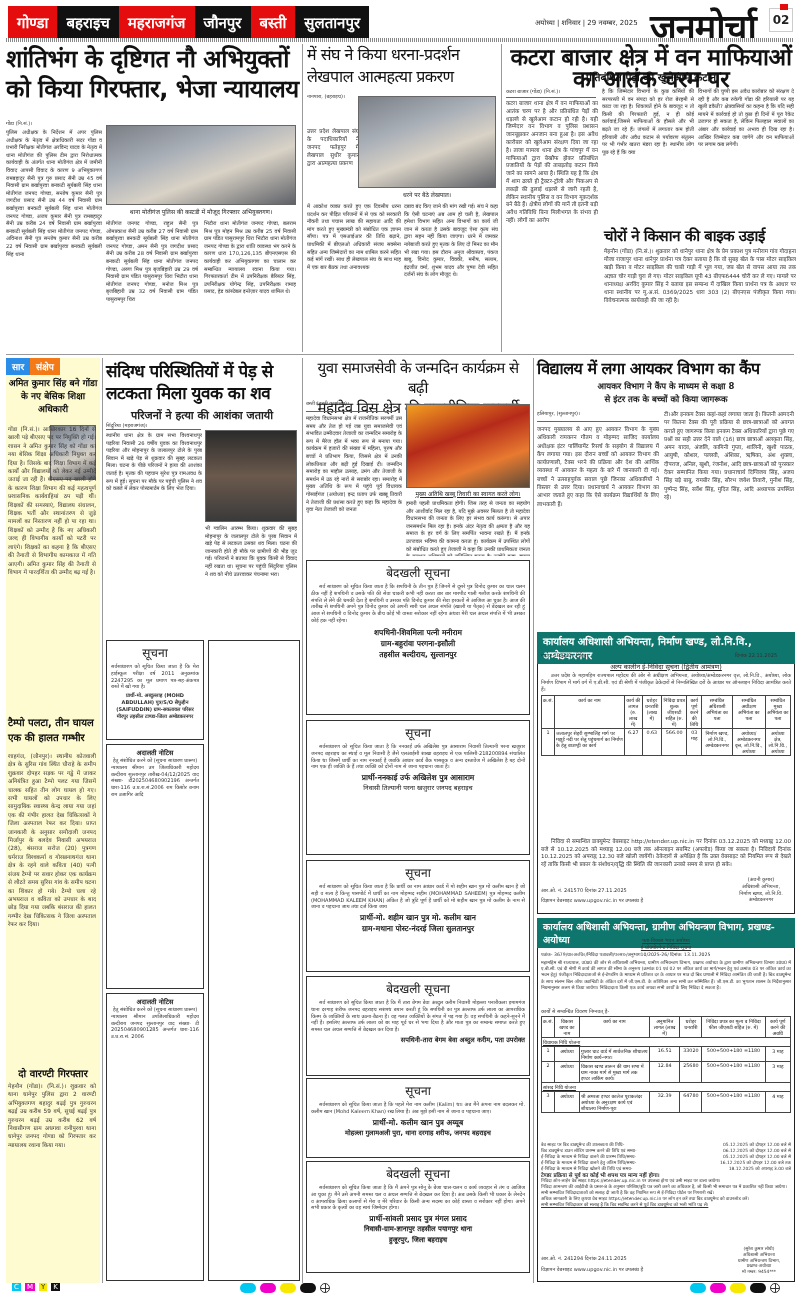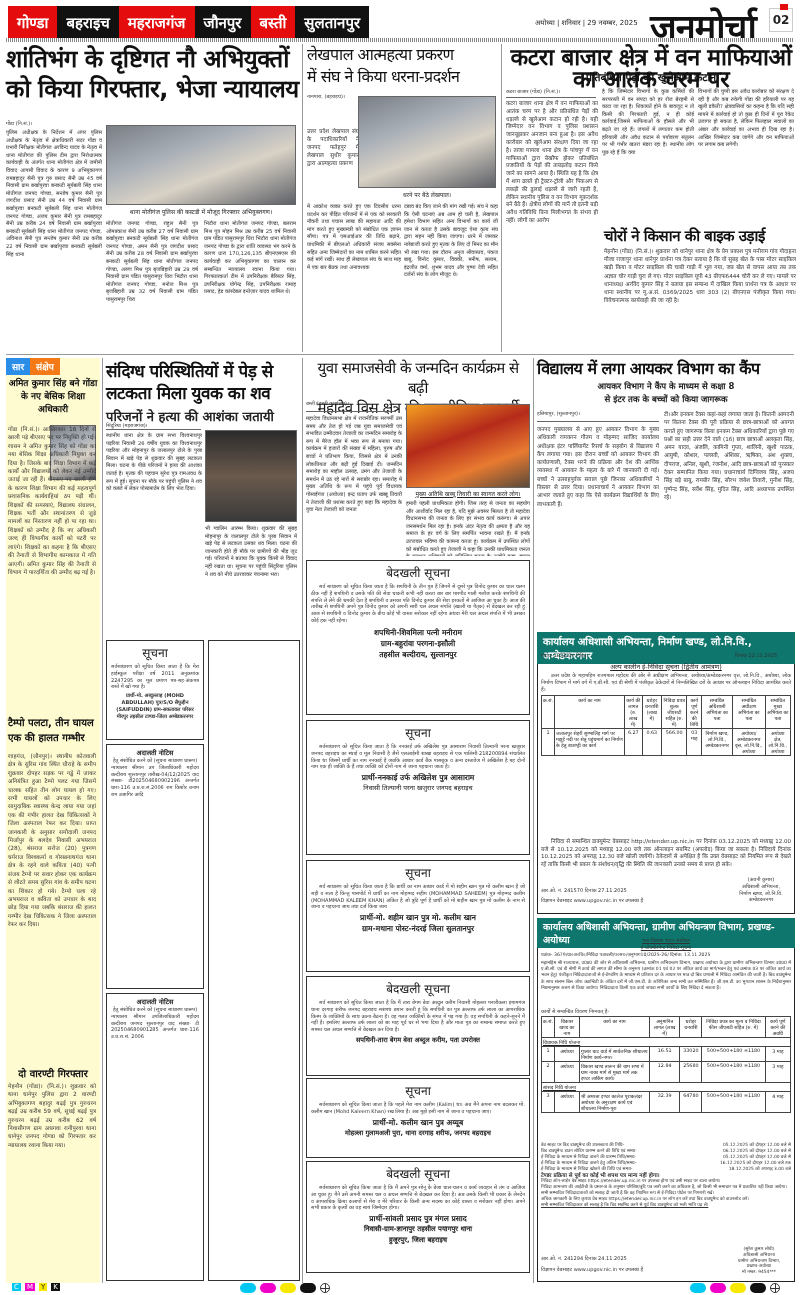--- a/index.html
+++ b/index.html
@@ -63,22 +63,22 @@
 <div class="abs small" style="left:6px;top:120px;">गोंडा (नि.सं.)।</div>
 <div class="abs txt" style="left:6px;top:129px;width:96px;height:225px;overflow:hidden;">पुलिस अधीक्षक के निर्देशन में अपर पुलिस अधीक्षक के नेतृत्व में क्षेत्राधिकारी सदर गोंडा व प्रभारी निरीक्षक मोतीगंज अरविन्द यादव के नेतृत्व में थाना मोतीगंज की पुलिस टीम द्वारा निरोधात्मक कार्यवाही के अंतर्गत थाना मोतीगंज क्षेत्र में जमीनी विवाद आपसी विवाद के कारण 9 अभियुक्तगण रामबहादुर सैनी पुत्र गुरु प्रसाद सैनी उम्र 45 वर्ष निवासी ग्राम बर्खापुरवा बनकटी सूर्यबली सिंह थाना मोतीगंज जनपद गोण्डा, सन्तोष कुमार सैनी पुत्र जगदीश प्रसाद सैनी उम्र 44 वर्ष निवासी ग्राम बर्खापुरवा बनकटी सूर्यबली सिंह थाना मोतीगंज जनपद गोण्डा, अजय कुमार सैनी पुत्र रामबहादुर सैनी उम्र करीब 24 वर्ष निवासी ग्राम बर्खापुरवा बनकटी सूर्यबली सिंह थाना मोतीगंज जनपद गोण्डा, अविनाश सैनी पुत्र सन्तोष कुमार सैनी उम्र करीब 22 वर्ष निवासी ग्राम बर्खापुरवा बनकटी सूर्यबली सिंह थाना</div>
 <div class="abs photo" style="left:106px;top:125px;width:190px;height:80px;"></div>
 <div class="abs caption" style="left:106px;top:208px;width:190px;">थाना मोतीगंज पुलिस की कस्टडी में मौजूद गिरफ्तार अभियुक्तगण।</div>
 <div class="abs txt" style="left:106px;top:220px;width:92px;height:132px;overflow:hidden;">मोतीगंज जनपद गोण्डा, राहुल सैनी पुत्र ओमप्रकाश सैनी उम्र करीब 27 वर्ष निवासी ग्राम बर्खापुरवा बनकटी सूर्यबली सिंह थाना मोतीगंज जनपद गोण्डा, अमन सैनी पुत्र जगदीश प्रसाद सैनी उम्र करीब 28 वर्ष निवासी ग्राम बर्खापुरवा बनकटी सूर्यबली सिंह थाना मोतीगंज जनपद गोण्डा, अरुण मिश्र पुत्र बृजबिहारी उम्र 29 वर्ष निवासी ग्राम पंडित पासुरामपुर थिरा भिटौरा थाना मोतीगंज जनपद गोण्डा, मनोज मिश्र पुत्र बृजबिहारी उम्र 32 वर्ष निवासी ग्राम पंडित पासुरामपुर थिरा</div>
 <div class="abs txt" style="left:204px;top:220px;width:92px;height:132px;overflow:hidden;">भिटौरा थाना मोतीगंज जनपद गोण्डा, बलराम मिश्र पुत्र मोहन मिश्र उम्र करीब 25 वर्ष निवासी ग्राम पंडित पासुरामपुर थिरा भिटौरा थाना मोतीगंज जनपद गोण्डा के द्वारा शांति व्यवस्था भंग करने के कारण धारा 170,126,135 बीएनएसएस की कार्यवाही कर अभियुक्तगण का चालान कर सम्बन्धित न्यायालय रवाना किया गया। गिरफ्तारकर्ता टीम में उपनिरीक्षक बैरिस्टर सिंह, उपनिरीक्षक योगेन्द्र सिंह, उपनिरीक्षक रामाह प्रसाद, हेड कांस्टेबल इन्तेज़ार यादव शामिल थे।</div>
 
 <div class="abs col-rule" style="left:302px;top:44px;height:308px;"></div>
 
 <div class="abs h1" style="left:307px;top:44px;width:190px;font-size:16px;line-height:22px;font-weight:normal;">
+  <div>में संघ ने किया धरना-प्रदर्शन</div>
   <div>लेखपाल आत्महत्या प्रकरण</div>
-  <div>में संघ ने किया धरना-प्रदर्शन</div>
 </div>
 <div class="abs small" style="left:307px;top:93px;width:50px;">नानपारा, (बहराइच)।</div>
 <div class="abs txt" style="left:307px;top:127px;width:52px;height:75px;overflow:hidden;font-size:5.6px;line-height:8px;">उत्तर प्रदेश लेखपाल संघ के पदाधिकारियों ने जनपद फतेहपुर में लेखपाल सुधीर कुमार द्वारा आत्महत्या प्रकरण</div>
 <div class="abs photo" style="left:358px;top:96px;width:138px;height:92px;"></div>
 <div class="abs caption" style="left:358px;top:191px;width:138px;">धरने पर बैठे लेखपाल।</div>
 <div class="abs txt" style="left:307px;top:203px;width:94px;height:148px;overflow:hidden;">में आक्रोश व्यक्त करते हुए एक दिवसीय धरना प्रदर्शन कर पीड़ित परिजनों में से एक को सरकारी नौकरी तथा पचास लाख की सहायता आदि की मांग करते हुए मुख्यमंत्री को संबोधित एक ज्ञापन सौंपा। पत्र में एसआईआर की तिथि बढ़ाने, प्राथमिकी में बीएलओ अधिकारी संजय सक्सेना सहित अन्य जिम्मेदारों का नाम शामिल करने सहित कई मांगें रखीं। साथ ही लेखपाल संघ के साथ माह में एक बार बैठक तथा अनावश्यक</div>
 <div class="abs txt" style="left:404px;top:203px;width:94px;height:148px;overflow:hidden;">दबाव बंद किए जाने की मांग रखी गई। संघ ने कहा कि ऐसी घटनाएं अब आम हो चली है, लेखपाल हमेशा विभाग सहित अन्य विभागों का कार्य जी जान से करता है उसके बावजूद ऐसा कृत्य संघ द्वारा सहन नहीं किया जाएगा। धरने में जमकर नारेबाजी करते हुए मृतक के लिए दो मिनट का मौन भी रखा गया। इस दौरान अनुज श्रीवास्तव, पंकज बाबू, विनोद कुमार, विक्की, मनीष, सलाम, इंद्रजीत वर्मा, शुभम यादव और पुष्पा देवी सहित दर्जनों संघ के लोग मौजूद थे।</div>
 
 <div class="abs col-rule" style="left:501px;top:44px;height:308px;"></div>
 
@@ -106,21 +106,21 @@
 <div class="abs txt" style="left:8px;top:752px;width:88px;height:265px;overflow:hidden;font-size:5.8px;line-height:8.4px;">शाहगंज, (जौनपुर)। स्थानीय कोतवाली क्षेत्र के सुरिस गांव स्थित चौराहे के समीप शुक्रवार दोपहर सड़क पर गड्ढे में जाकर अनियंत्रित हुआ टैम्पो पलट गया जिसमें चालक सहित तीन लोग घायल हो गए। सभी घायलों को उपचार के लिए सामुदायिक स्वास्थ्य केन्द्र लाया गया जहां एक की गंभीर हालत देख चिकित्सकों ने जिला अस्पताल रेफर कर दिया। प्राप्त जानकारी के अनुसार समौदाली जनपद मिर्जापुर के बलदेव निवासी अभयराज (28), बंसराज सरोज (20) पुत्रगण धर्मराज विश्वकर्मा व गोरखनाथगंज थाना क्षेत्र के रहने वाले कविता (40) पत्नी संजय टैम्पो पर सवार होकर एक कार्यक्रम से लौटते समय सुरिस गांव के समीप घटना का शिकार हो गये। टैम्पो चला रहे अभयराज व कविता को उपचार के बाद छोड़ दिया गया जबकि बंसराज की हालत गम्भीर देख चिकित्सक ने जिला अस्पताल रेफर कर दिया।</div>
 <div class="abs" style="left:8px;top:1066px;width:90px;text-align:center;font-size:10px;font-weight:bold;color:#111;">दो वारण्टी गिरफ्तार</div>
 <div class="abs txt" style="left:8px;top:1082px;width:88px;height:200px;overflow:hidden;font-size:5.8px;line-height:8.4px;">मेहनौन (गोंडा)। (नि.सं.)। शुक्रवार को थाना धानेपुर पुलिस द्वारा 2 वारण्टी अभियुक्तगण बहादुर बढ़ई पुत्र गुरुचरन बढ़ई उम्र करीब 59 वर्ष, सुधई बढ़ई पुत्र गुरुचरन बढ़ई उम्र करीब 62 वर्ष निवासीगण ग्राम अधगवा रानीपुरवा थाना धानेपुर जनपद गोण्डा को गिरफ्तार कर न्यायालय रवाना किया गया।</div>
 
 <div class="abs col-rule" style="left:102px;top:358px;height:925px;"></div>
 
 <div class="abs h1" style="left:106px;top:360px;width:192px;font-size:17px;line-height:22px;">
   <div>संदिग्ध परिस्थितियों में पेड़ से</div>
   <div>लटकता मिला युवक का शव</div>
 </div>
-<div class="abs" style="left:106px;top:407px;width:192px;font-size:13px;font-weight:bold;">परिजनों ने हत्या की आशंका जतायी</div>
+<div class="abs" style="left:106px;top:407px;width:192px;text-align:center;font-size:11px;font-weight:bold;">परिजनों ने हत्या की आशंका जतायी</div>
 <div class="abs small" style="left:106px;top:422px;width:95px;border-bottom:1px solid #666;">सिंदुरिया (महराजगंज)।</div>
 <div class="abs txt" style="left:106px;top:432px;width:96px;height:200px;overflow:hidden;">स्थानीय थाना क्षेत्र के ग्राम सभा विश्वनाथपुर पड़रिया निवासी 26 वर्षीय युवक का विश्वनाथपुर पड़रिया और मोहनापुर के जलालपुर टोले के पुरब सिवान में खड़े पेड़ से शुक्रवार की सुबह लटकता मिला। घटना के पीछे परिजनों ने हत्या की आशंका जताई है। मृतक की पहचान सुरेश पुत्र रामअवध के रूप में हुई। सूचना पर मौके पर पहुंची पुलिस ने शव को कब्जे में लेकर पोस्टमार्टम के लिए भेज दिया।</div>
 <div class="abs photo" style="left:205px;top:430px;width:92px;height:92px;background:linear-gradient(180deg,#2b2b2b,#6b5a4d 50%,#3a3a3a);"></div>
 <div class="abs txt" style="left:205px;top:525px;width:92px;height:107px;overflow:hidden;">भी ग्वालिन आरम्भ किया। शुक्रवार की सुबह मोहनापुर के जलालपुर टोले के पुरब सिवान में खड़े पेड़ से लटकता उसका शव मिला। घटना की जानकारी होते ही मौके पर ग्रामीणों की भीड़ जुट गई। परिजनों ने बताया कि युवक किसी से विवाद नहीं रखता था। सूचना पर पहुंची सिंदुरिया पुलिस ने शव को नीचे उतरवाकर पंचनामा भरा।</div>
 
 <div class="abs box" style="left:106px;top:640px;width:98px;height:100px;overflow:hidden;">
   <div class="box-title">सूचना</div>
   <div class="small" style="text-align:justify;">सर्वसाधारण को सूचित किया जाता है कि मेरा हाईस्कूल परीक्षा वर्ष 2011 अनुक्रमांक 2247295 का मूल प्रमाण पत्र-सह-अंकपत्र रास्ते में खो गया है।</div>
   <div class="small" style="text-align:center;font-weight:bold;margin-top:2px;">प्रार्थी-मो. अब्दुल्लाह (MOHD ABDULLAH) पुत्र/S/O सैफुद्दीन (SAIFUDDIN) ग्राम-सकतावल परिसर मीरपुर तहसील टाण्डा-जिला अम्बेडकरनगर</div>
 </div>
@@ -166,21 +166,21 @@
 </div>
 <div class="abs box" style="left:306px;top:860px;width:224px;height:112px;overflow:hidden;">
   <div class="box-title">सूचना</div>
   <div class="small" style="text-align:justify;text-indent:8px;">सर्व साधारण को सूचित किया जाता है कि प्रार्थी का नाम आधार कार्ड में मो शहीम खान पुत्र मो कलीम खान है जो सही व सत्य है किन्तु पासपोर्ट में प्रार्थी का नाम मोहम्मद सहीम (MOHAMMAD SAHEEM) पुत्र मोहम्मद कलीम (MOHAMMAD KALEEM KHAN) अंकित है जो त्रुटि पूर्ण है प्रार्थी को मो शहीम खान पुत्र मो कलीम के नाम से जाना व पहचाना जाय तथा दर्ज किया जाय</div>
   <div class="box-sign" style="margin-top:2px;">प्रार्थी-मो. शहीम खान पुत्र मो. कलीम खान</div>
   <div class="box-sign">ग्राम-मथाना पोस्ट-नंदरई जिला सुलतानपुर</div>
 </div>
 <div class="abs box" style="left:306px;top:976px;width:224px;height:100px;overflow:hidden;">
   <div class="box-title">बेदखली सूचना</div>
   <div class="small" style="text-align:justify;text-indent:8px;">सर्व साधारण को सूचित किया जाता है कि मैं तारा बेगम बेवा अब्दुल करीम निवासी मोहल्ला पनारीकला इमामगंज थाना दरगाह शरीफ जनपद बहराइच सशपथ बयान करती हूं कि सपथिनी का पुत्र अल्ताफ उर्फ लाला का आपराधिक किस्म के व्यक्तियों के साथ उठना-बैठना है। वह गलत व्यक्तियों के संगत में पड़ गया है। वह सपथिनी के कहने-सुनने में नहीं है। इसलिए अल्ताफ उर्फ लाला को छः माह पूर्व घर से भगा दिया है और माता पुत्र का सम्बन्ध समाप्त करते हुए समस्त चल अचल सम्पत्ति से बेदखल कर दिया है।</div>
-  <div class="box-sign" style="margin-top:2px;font-size:6.5px;">सपथिनी-तारा बेगम बेवा अब्दुल करीम, पता उपरोक्त</div>
+  <div class="box-sign" style="margin-top:2px;font-size:6.5px;text-align:right;">सपथिनी-तारा बेगम बेवा अब्दुल करीम, पता उपरोक्त</div>
 </div>
 <div class="abs box" style="left:306px;top:1078px;width:224px;height:80px;overflow:hidden;">
   <div class="box-title">सूचना</div>
   <div class="small" style="text-align:justify;text-indent:8px;">सर्वसाधारण को सूचित किया जाता है कि पहले मेरा नाम कलीम (Kalim) था। अब मैंने अपना नाम बदलकर मो. कलीम खान (Mohd Kaleem Khan) रख लिया है। अब मुझे इसी नाम से जाना व पहचाना जाए।</div>
   <div class="box-sign" style="margin-top:2px;">प्रार्थी-मो. कलीम खान पुत्र अय्यूब</div>
   <div class="box-sign" style="font-size:6.5px;">मोहल्ला गुलामअली पुरा, थाना दरगाह शरीफ, जनपद बहराइच</div>
 </div>
 <div class="abs box" style="left:306px;top:1161px;width:224px;height:112px;overflow:hidden;">
   <div class="box-title">बेदखली सूचना</div>
   <div class="small" style="text-align:justify;text-indent:8px;">सर्वसाधारण को सूचित किया जाता है कि मैं अपने पुत्र सोनू के बेजा चाल-चलन व कार्य व्यवहार से तंग व आजिज आ चुका हूं। मैंने उसे अपनी समस्त चल व अचल सम्पत्ति से बेदखल कर दिया है। अब उसके किसी भी प्रकार के लेनदेन व आपराधिक क्रिया कलापों से मेरा व मेरे परिवार के किसी अन्य सदस्य का कोई वास्ता व सरोकार नहीं होगा। अपने सभी प्रकार के कृत्यों का वह स्वयं जिम्मेदार होगा।</div>

